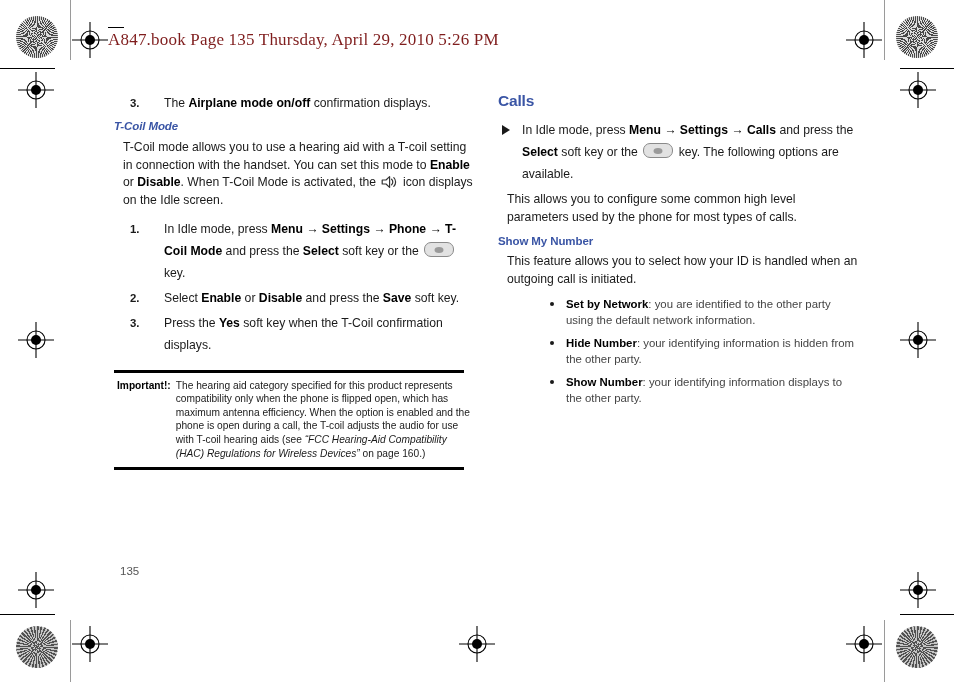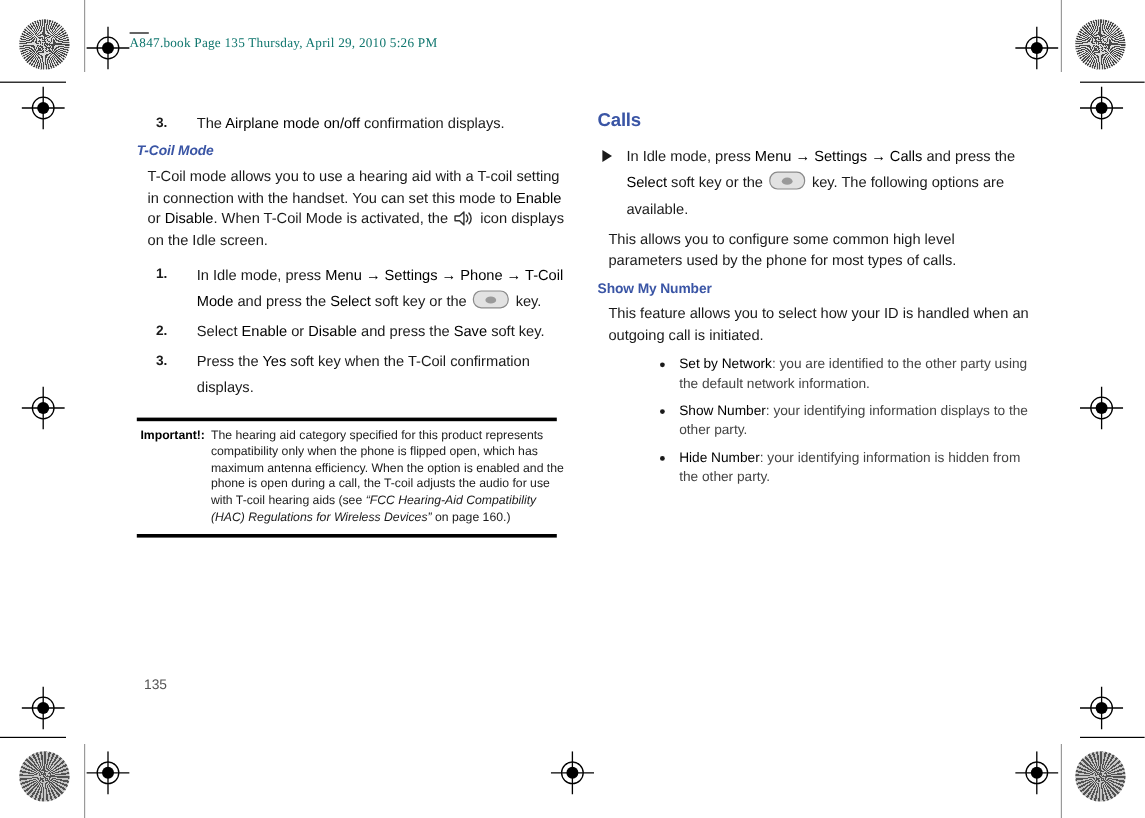--- a/index.html
+++ b/index.html
@@ -50,22 +50,22 @@
     background:
       repeating-conic-gradient(from 10deg, #3a3a3a 0deg 5deg, #bdbdbd 5deg 10deg);
   }
 
   
   .header-line {
     position: absolute;
     left: 108px;
     top: 30px;
     font-family: "Liberation Serif", serif;
-    font-size: 11px;
-    color: #0f766e;
+    font-size: 17px;
+    color: #7f1d1d;
     white-space: nowrap;
     letter-spacing: .2px;
   }
   .header-rule {
     position: absolute;
     left: 108px;
     top: 27px;
     width: 16px;
     height: 1px;
     background: #000;
@@ -105,21 +105,21 @@
 
   p.body {
     font-size: 12.2px;
     line-height: 17.5px;
     margin: 0 0 9px 0;
     color: #1a1a1a;
     padding-left: 9px;
   }
   p.body.tight { margin-bottom: 4px; }
 
-  b { font-weight: normal; color: #000; }
+  b { font-weight: bold; color: #000; }
 
   
   ol.steps {
     list-style: none;
     margin: 0 0 6px 0;
     padding: 0;
   }
   ol.steps > li {
     position: relative;
     padding-left: 50px;
@@ -404,22 +404,22 @@
 
   <h3 class="subsub">Show My Number</h3>
   <p class="body">This feature allows you to select how your ID is handled when an outgoing call is initiated.</p>
 
 
   <ul class="dots">
     <li>
       <span class="dot"></span><b>Set by Network</b><span>: you are identified to the other party using the default network information.</span>
     </li>
     <li>
+      <span class="dot"></span><b>Hide Number</b><span>: your identifying information is hidden from the other party.</span>
+    </li>
+    <li>
       <span class="dot"></span><b>Show Number</b><span>: your identifying information displays to the other party.</span>
     </li>
-    <li>
-      <span class="dot"></span><b>Hide Number</b><span>: your identifying information is hidden from the other party.</span>
-    </li>
   </ul>
 
 </div>
 
 <div class="pagenum">135</div>
 
 </body></html>

